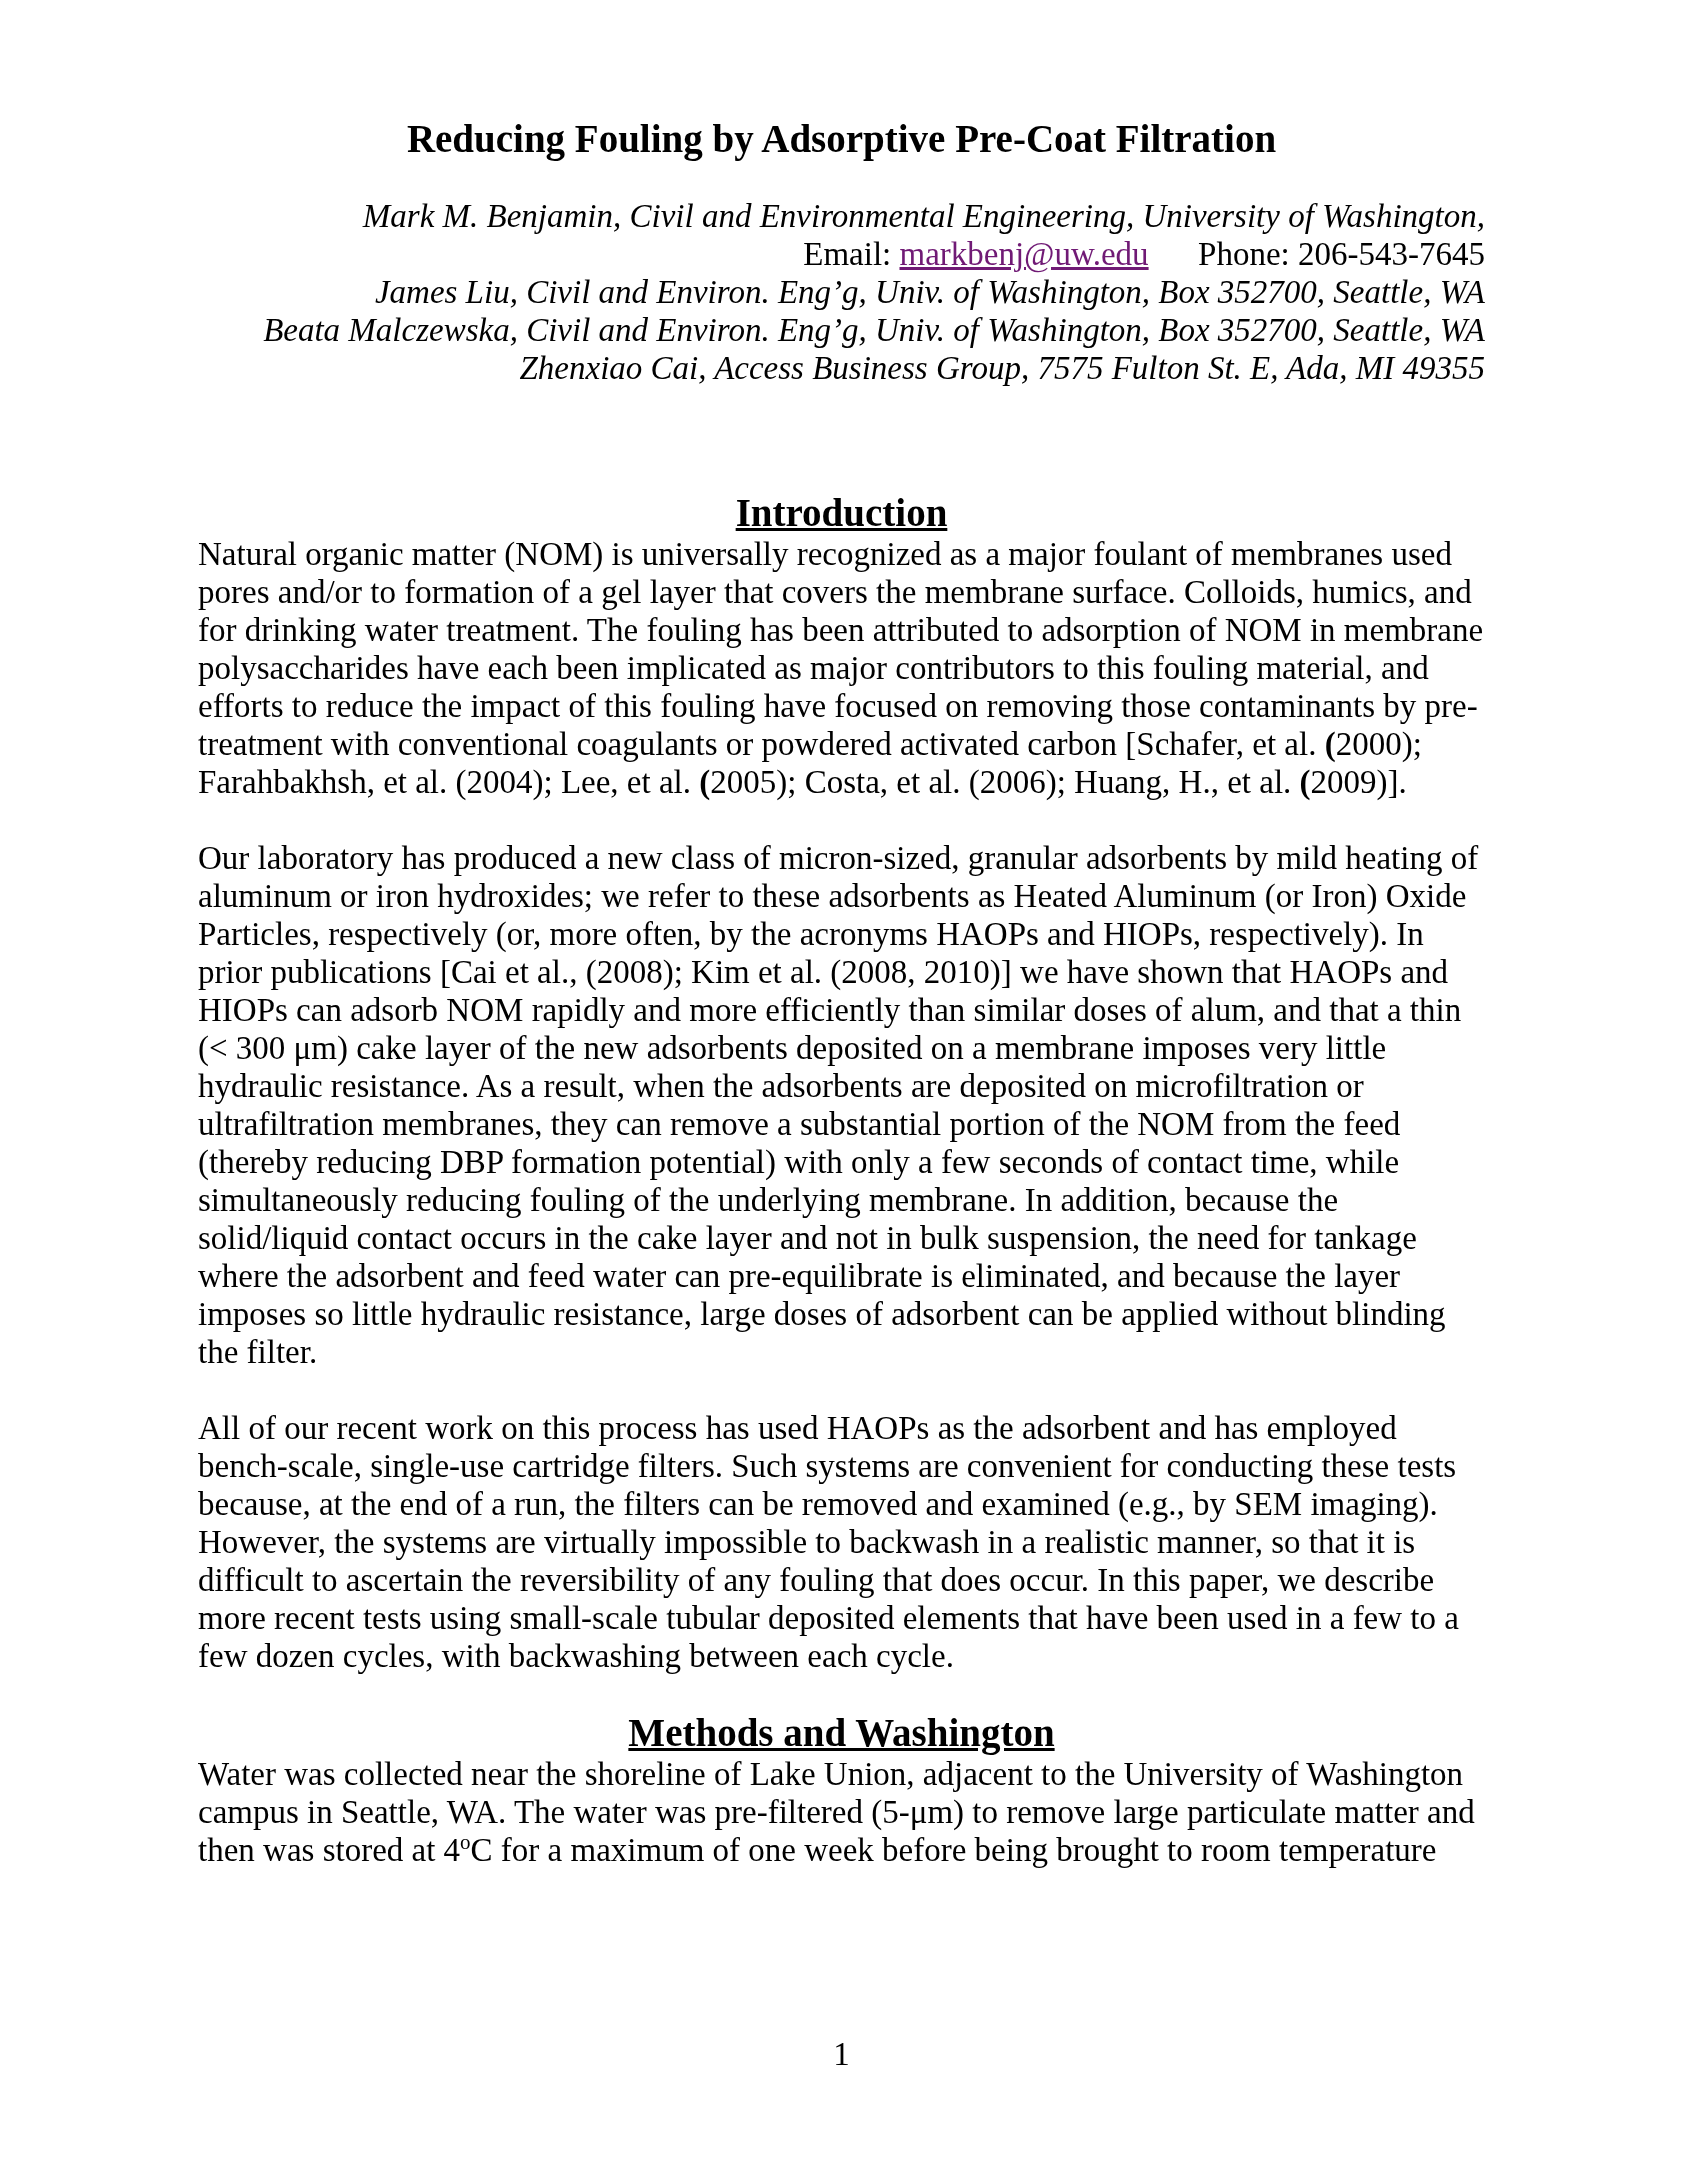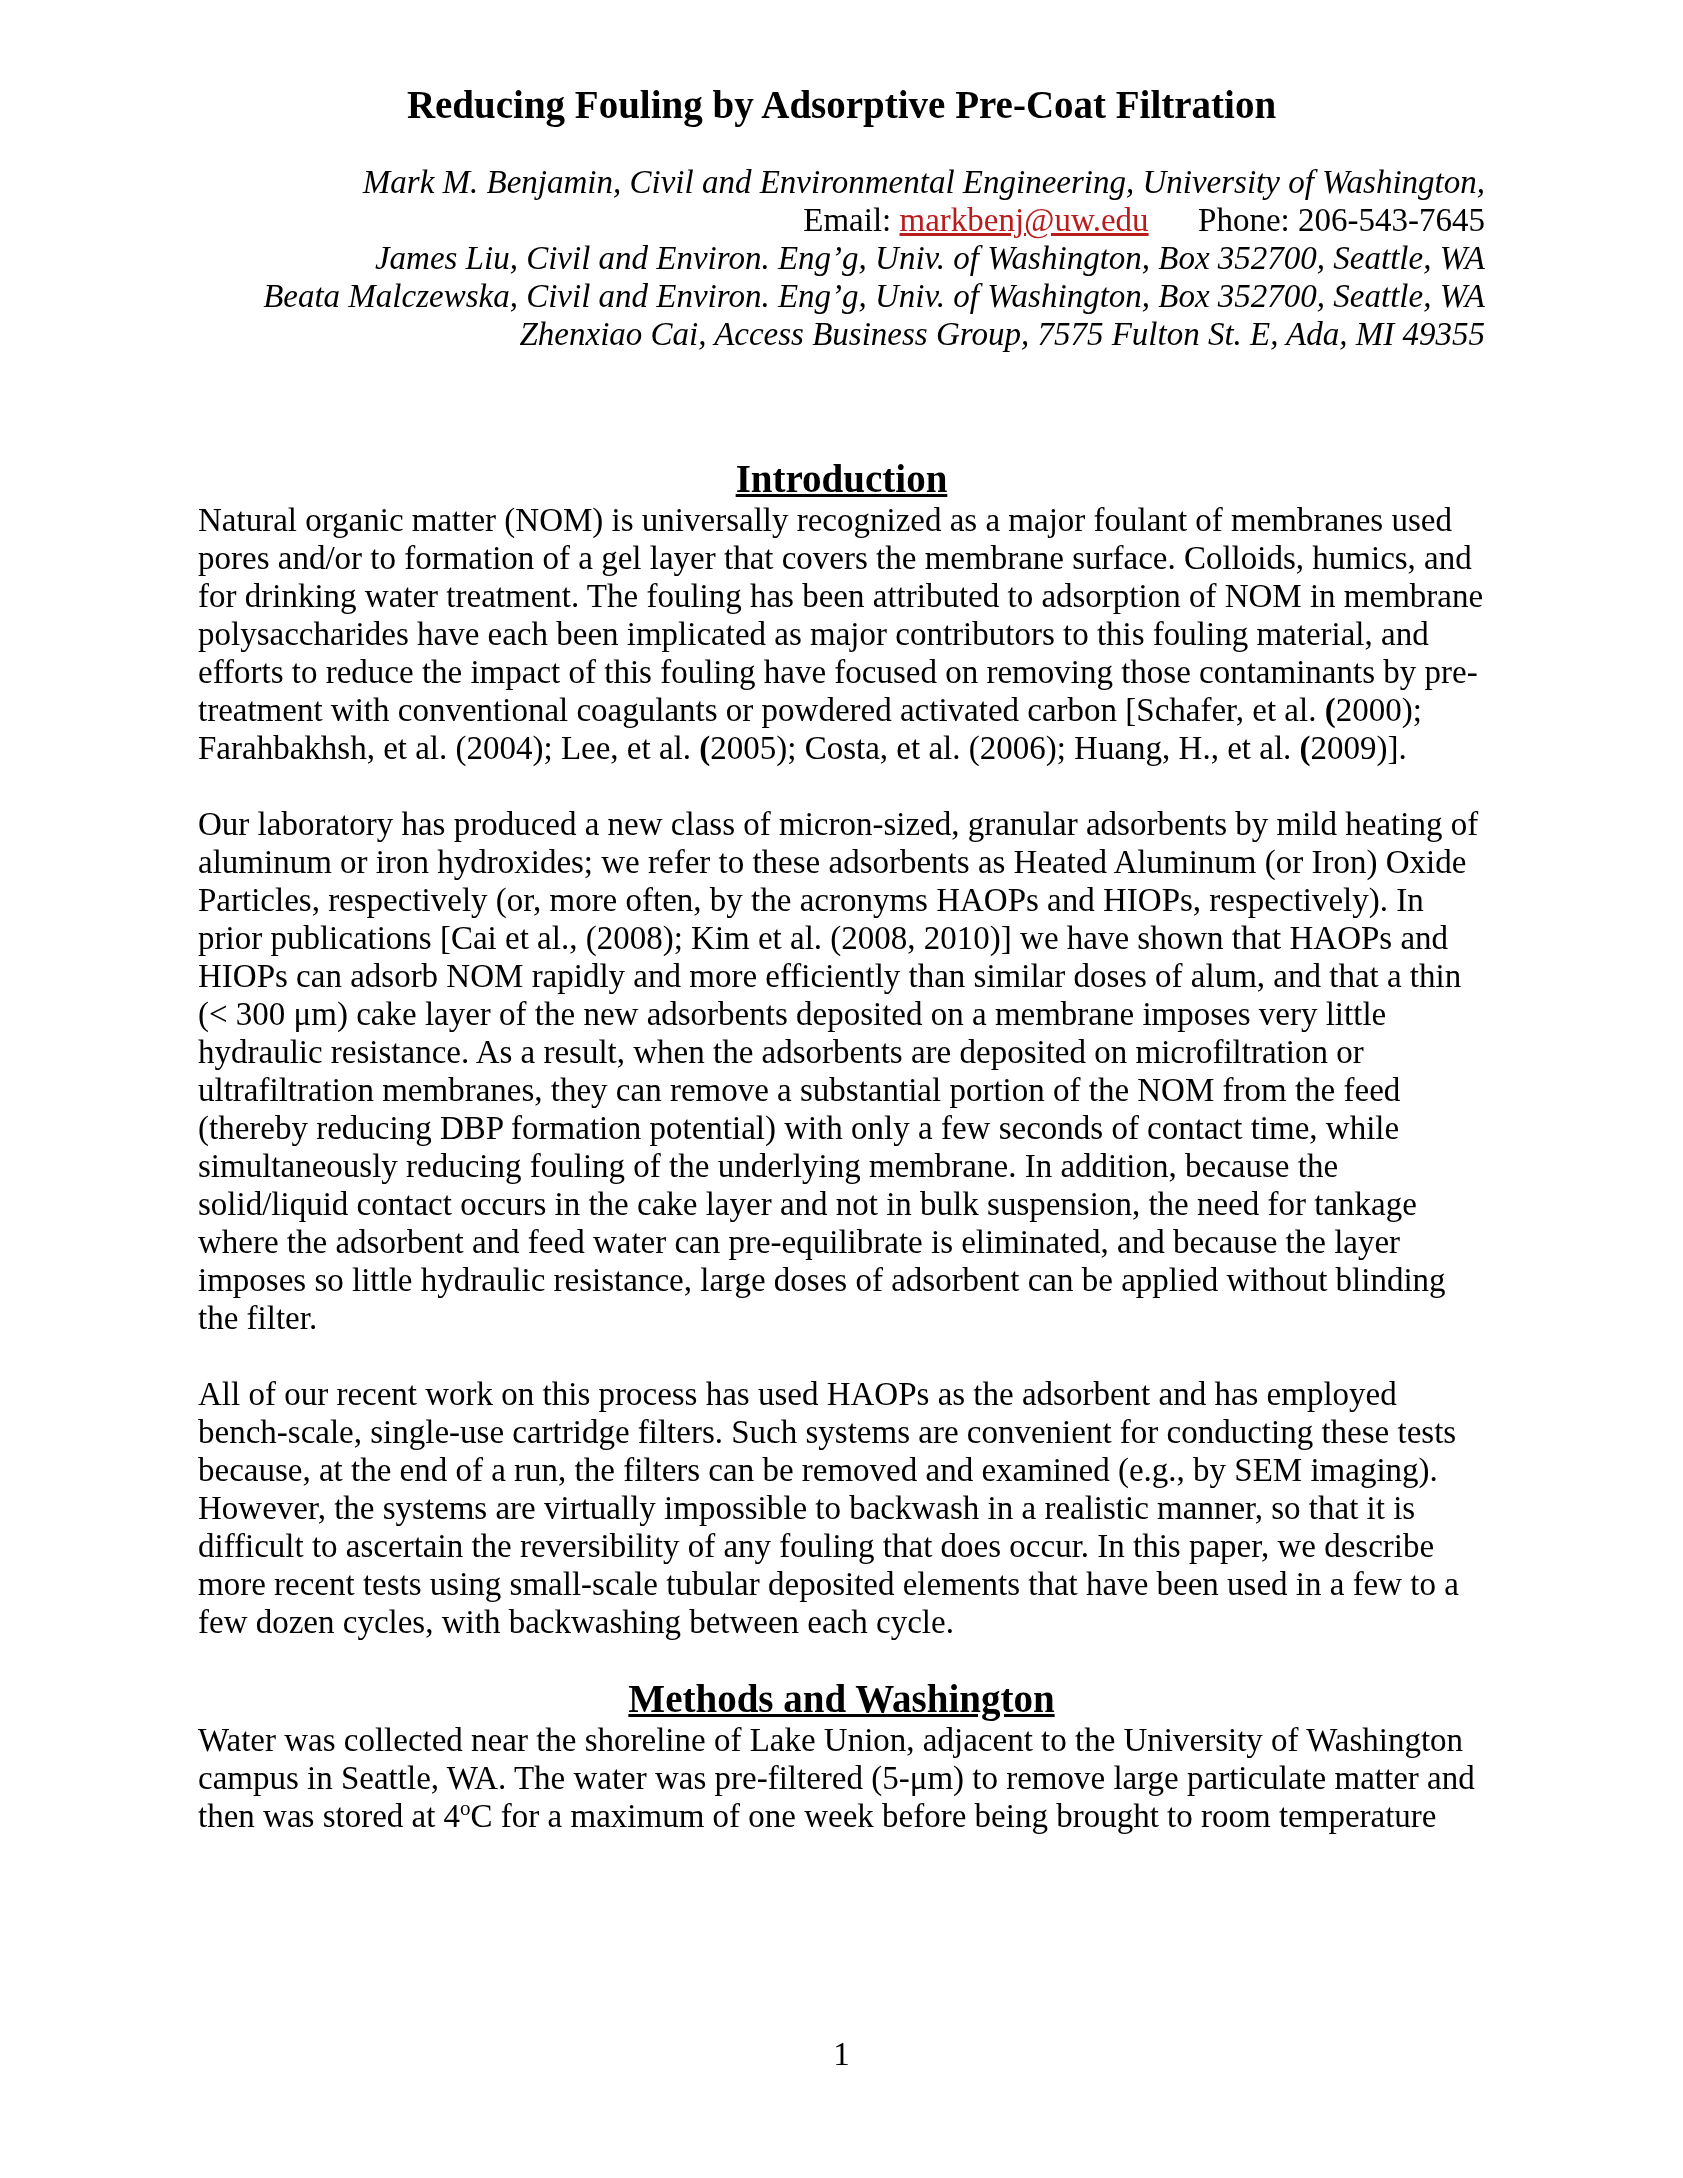--- a/index.html
+++ b/index.html
@@ -14,21 +14,21 @@
     background: #ffffff;
     font-family: "Liberation Serif", serif;
     color: #000000;
     overflow: hidden;
   }
   .content {
     position: absolute;
     top: 0;
     left: 198px;
     width: 1287px;
-    padding-top: 83px;
+    padding-top: 117px;
   }
   .line { white-space: pre; }
   .title {
     font-size: 39px;
     line-height: 44px;
     font-weight: bold;
     text-align: center;
   }
   .authors {
     margin-top: 36px;
@@ -47,21 +47,21 @@
   .methods-heading { margin-top: 36px; }
   .para {
     font-size: 33px;
     line-height: 38px;
     text-align: left;
   }
   .para-gap { margin-top: 38px; }
   .run-i { font-style: italic; }
   .run-b { font-weight: bold; }
   a.run-link {
-    color: #b91c1c;
+    color: #701a75;
     text-decoration: underline;
     cursor: pointer;
   }
   sup.run-sup {
     font-size: 21px;
     vertical-align: super;
     line-height: 0;
   }
   .page-number {
     position: absolute;

